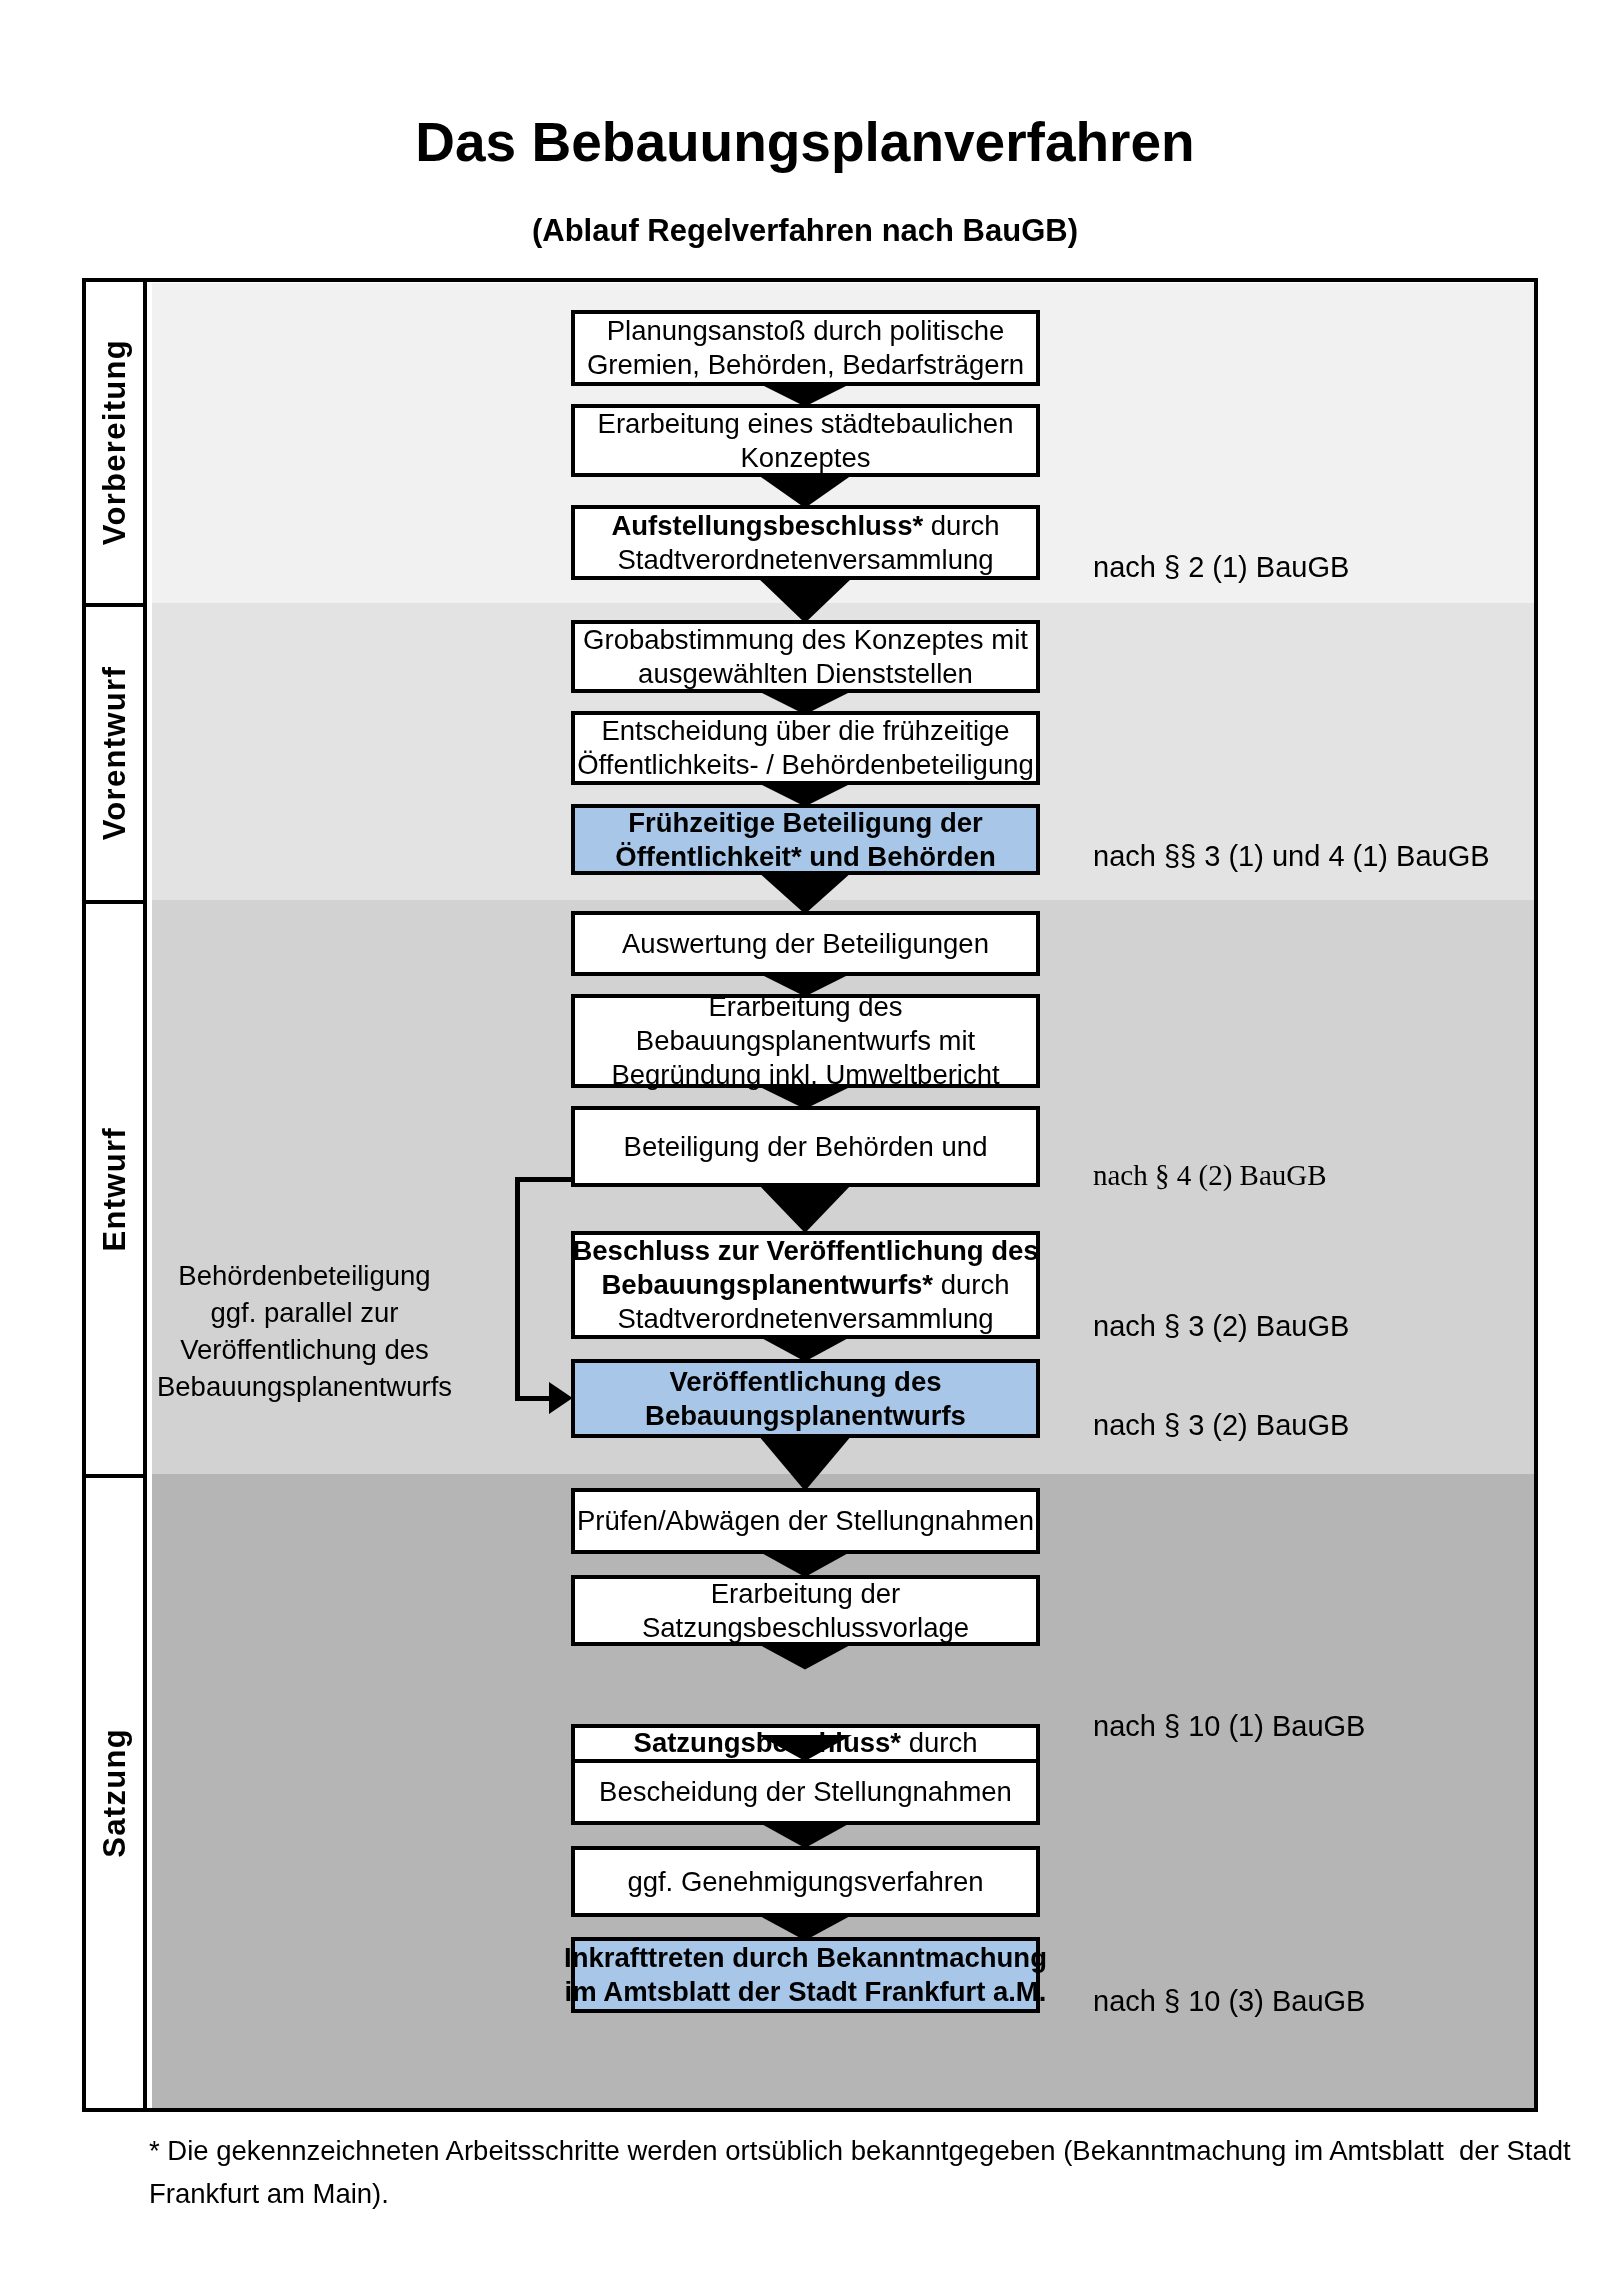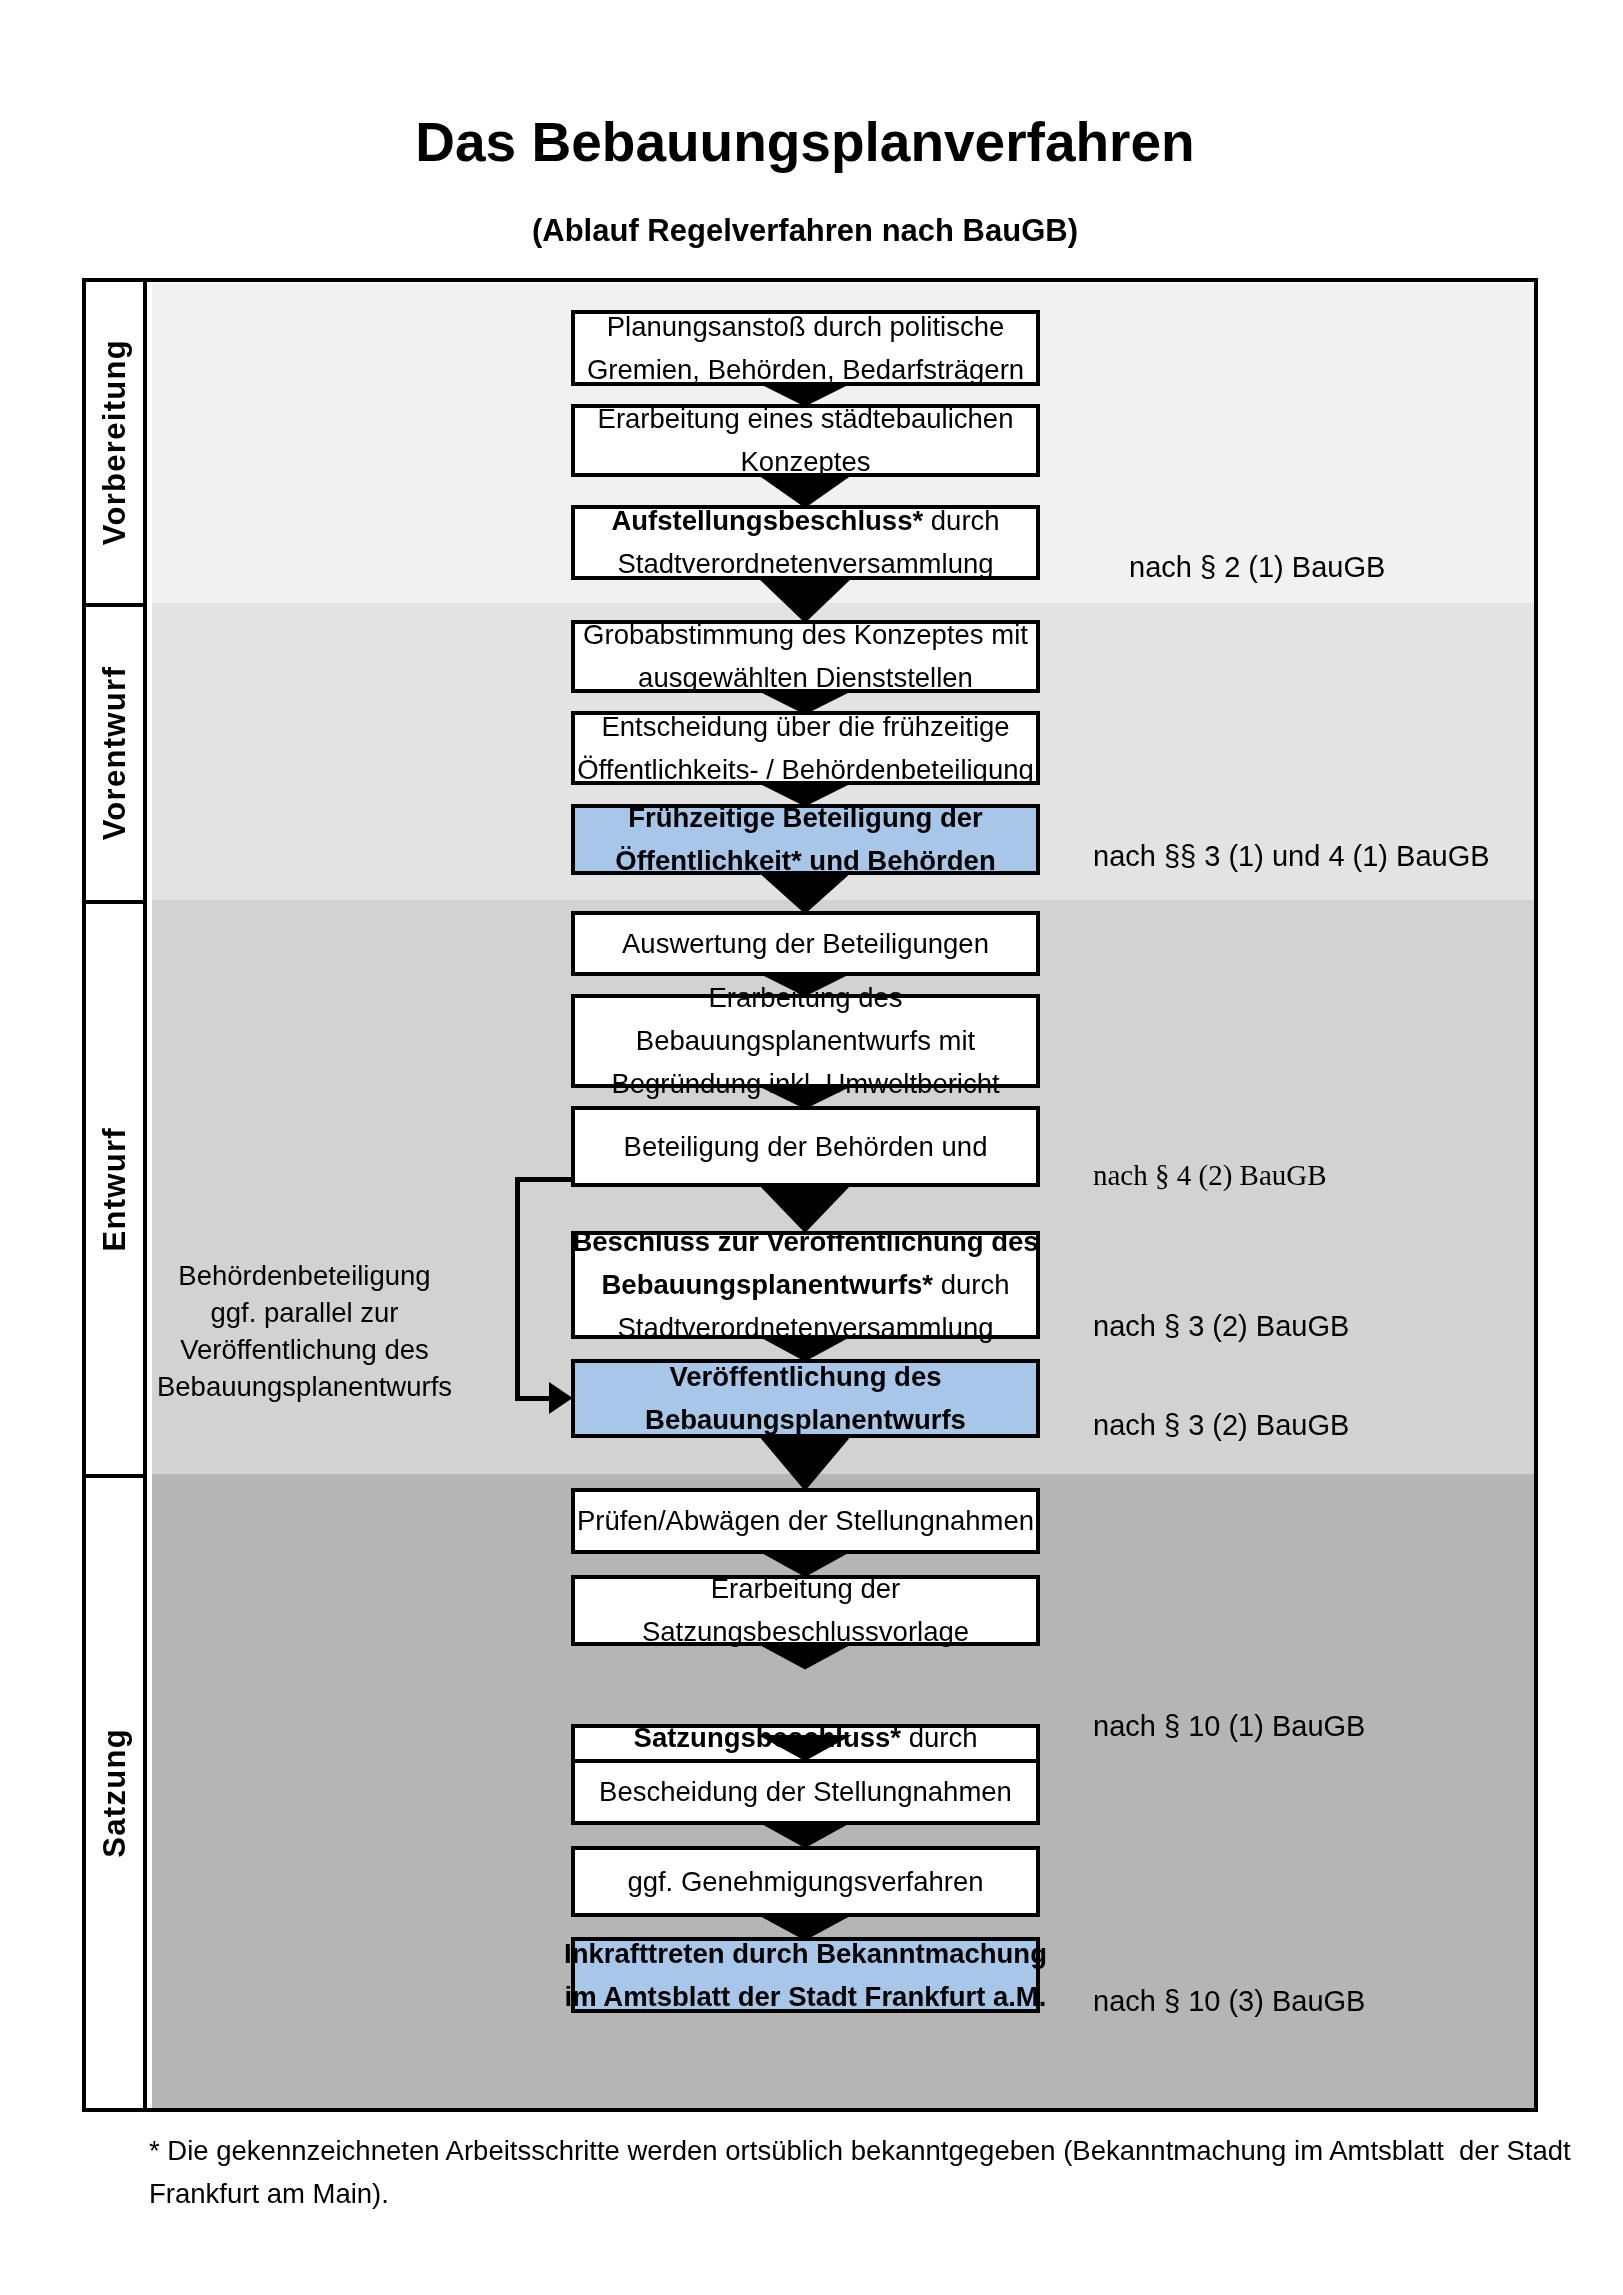--- a/index.html
+++ b/index.html
@@ -21,21 +21,21 @@
     box-sizing:border-box;display:flex;align-items:center;justify-content:center;
   }
   .phase-cell.last{border-bottom:4.6px solid #000;}
   .phase-label{
     writing-mode:vertical-rl;transform:rotate(180deg);
     font-size:31px;font-weight:bold;white-space:nowrap;letter-spacing:1.3px;
   }
   .box{
     left:571px;width:469px;background:#fff;border:4.6px solid #000;box-sizing:border-box;
     display:flex;flex-direction:column;align-items:center;justify-content:center;
-    text-align:center;font-size:27.5px;line-height:34px;gap:9px;
+    text-align:center;font-size:27.5px;line-height:34px;
   }
   .box .line{white-space:nowrap;}
   .box .b{font-weight:bold;}
   .box.blue{background:var(--highlight,#a7c6e8);}
   .box.blue .line{font-weight:bold;}
   .arrow{
     left:758px;width:94px;background:#000;
     clip-path:polygon(0 0,100% 0,50% 100%);
   }
   .annotation{left:1093px;font-size:29px;line-height:37px;white-space:nowrap;}
@@ -168,21 +168,21 @@
   <div class="abs box" style="top:1846px;height:71px;">
     <div class="line"><span class="b"></span><span>ggf. Genehmigungsverfahren</span></div>
   </div>
   <div class="abs arrow" style="top:1915px;height:25.5px;"></div>
 
   <div class="abs box blue" style="top:1937px;height:76px;">
     <div class="line"><span class="b">Inkrafttreten</span><span> durch Bekanntmachung</span></div>
     <div class="line"><span class="b"></span><span>im Amtsblatt der Stadt Frankfurt a.M.</span></div>
   </div>
 
-  <div class="abs annotation" style="top:549px;margin-left:36px;">nach § 2 (1) BauGB</div>
+  <div class="abs annotation" style="top:549px;">nach § 2 (1) BauGB</div>
   <div class="abs annotation" style="top:838px;">nach §§ 3 (1) und 4 (1) BauGB</div>
   <div class="abs annotation" style="top:1157px;font-family:Liberation Serif, serif;">nach § 4 (2) BauGB</div>
   <div class="abs annotation" style="top:1308px;">nach § 3 (2) BauGB</div>
   <div class="abs annotation" style="top:1407px;">nach § 3 (2) BauGB</div>
   <div class="abs annotation" style="top:1708px;">nach § 10 (1) BauGB</div>
   <div class="abs annotation" style="top:1983px;">nach § 10 (3) BauGB</div>
 
   <div class="abs" id="side-note">
     <div>Behördenbeteiligung</div>
     <div>ggf. parallel zur</div>

